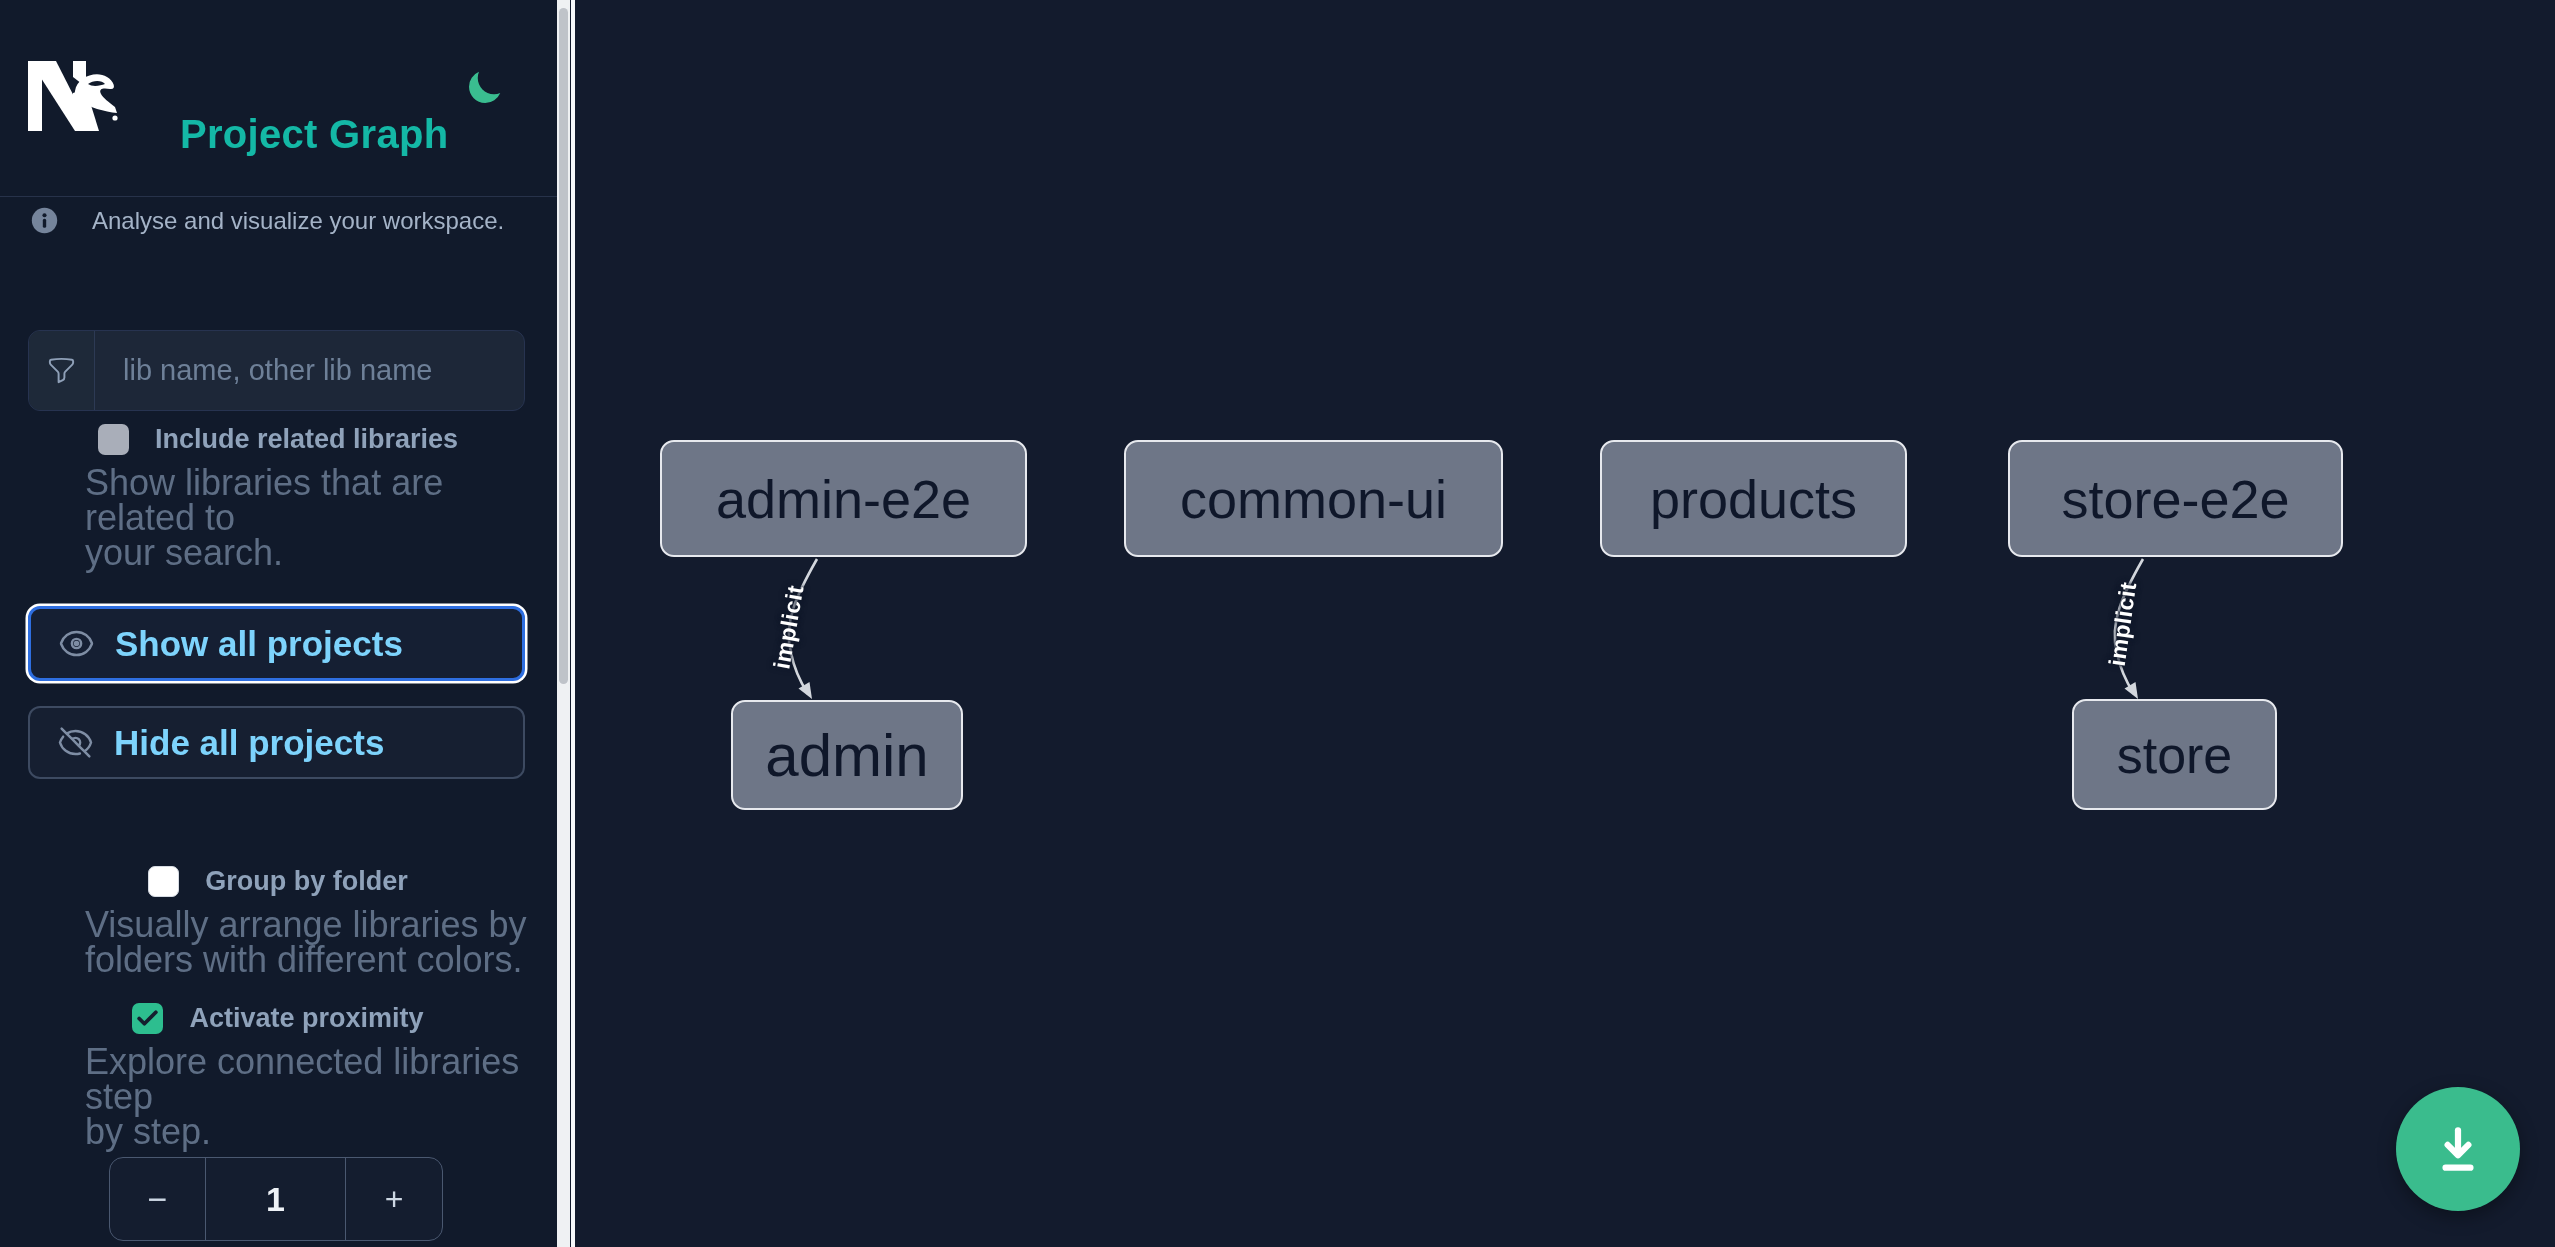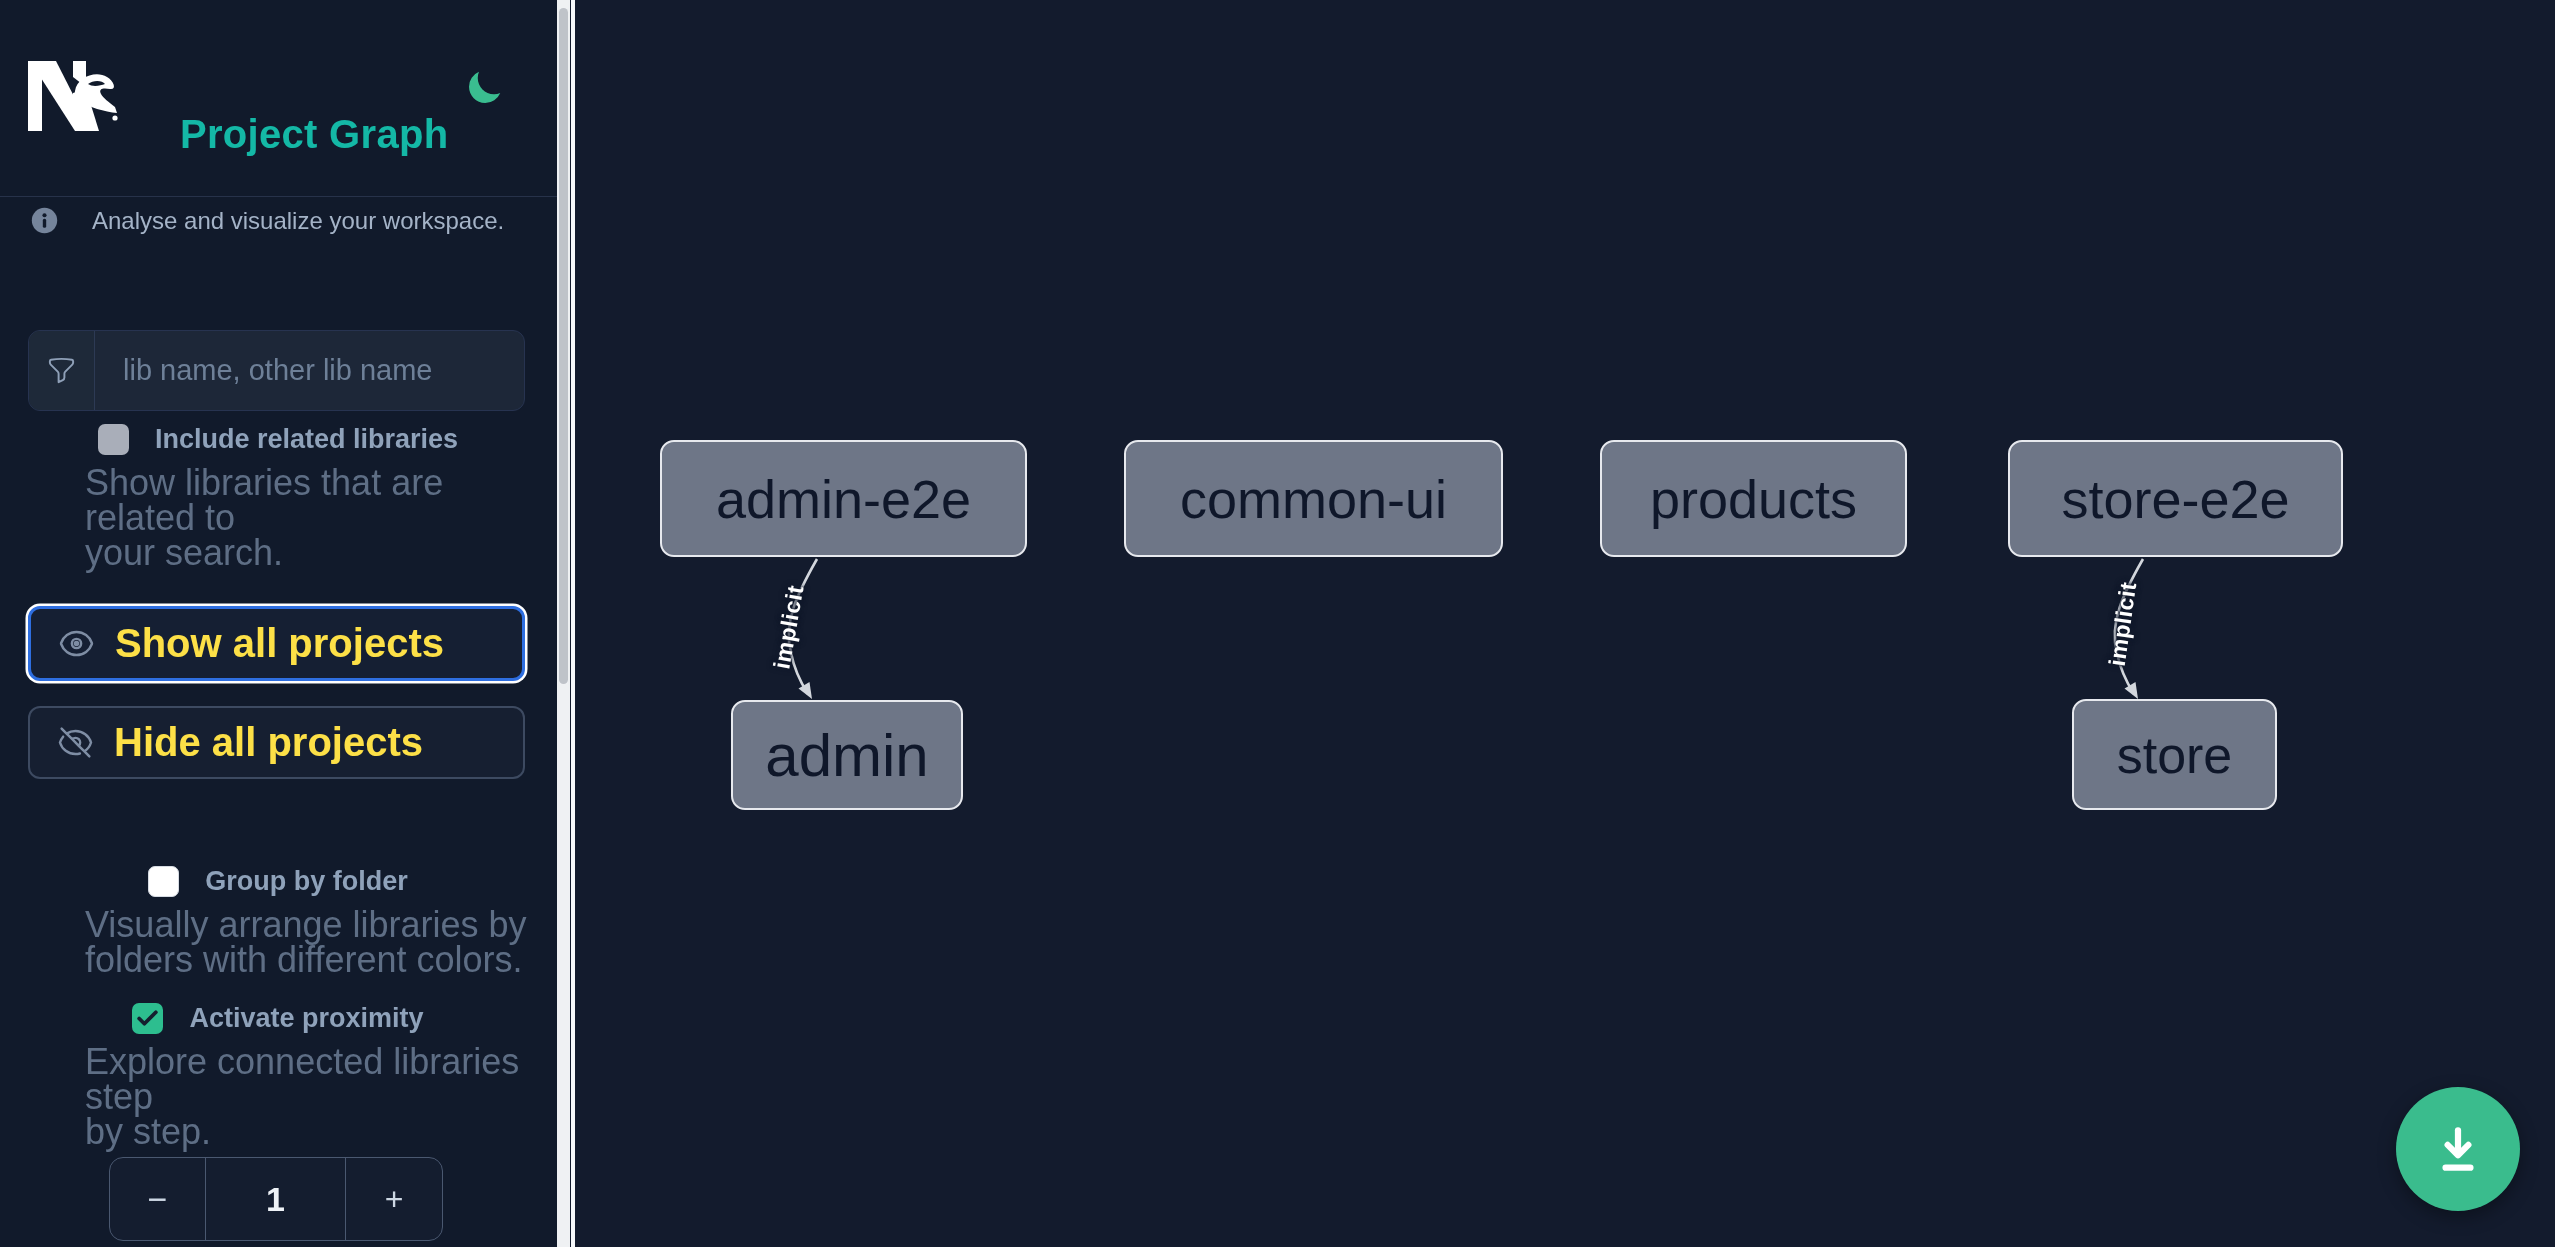--- a/index.html
+++ b/index.html
@@ -28,21 +28,21 @@
   .cb-disabled{background:#a9aeb9;}
   .cb-white{background:#ffffff;border:1.5px solid #d6dbe3;}
   .cb-checked{background:#2dbe8f;display:flex;align-items:center;justify-content:center;}
   .tog-label{font-size:27px;font-weight:700;color:#8fa2ba;}
   .tog-desc{margin:10px 0 0 57px;font-size:36px;line-height:35px;color:#5e6e85;white-space:pre-line;}
   #toggle-related{top:424px;}
   #toggle-folder{top:866px;}
   #toggle-proximity{top:1003px;}
 
   .side-btn{position:absolute;left:28px;width:497px;display:flex;align-items:center;gap:20px;padding:0 0 0 27px;border-radius:12px;cursor:pointer;background:#151f33;}
-  .side-btn .lbl{font-size:40px;font-weight:600;color:#fde047;}
+  .side-btn .lbl{font-size:35px;font-weight:600;color:#7dd3fc;}
   #btn-show{top:606px;height:75px;border:3px solid #2e6ee0;box-shadow:0 0 0 2.5px #ffffff;}
   #btn-hide{top:706px;height:73px;border:2px solid #3d4a61;background:#161f31;}
   .btn-ic{width:37px;height:37px;flex:0 0 auto;}
 
   #stepper{position:absolute;left:109px;top:1157px;width:334px;height:84px;border:1.5px solid #4a5870;border-radius:14px;display:flex;background:#141d2f;overflow:hidden;}
   .step-cell{display:flex;align-items:center;justify-content:center;}
   #step-dec{width:96px;border-right:1px solid #4a5870;font-size:34px;color:#cdd7e3;cursor:pointer;}
   #step-val{width:139px;font-size:34px;font-weight:700;color:#eef2f7;}
   #step-inc{flex:1;border-left:1px solid #4a5870;font-size:32px;color:#cdd7e3;cursor:pointer;}
 

